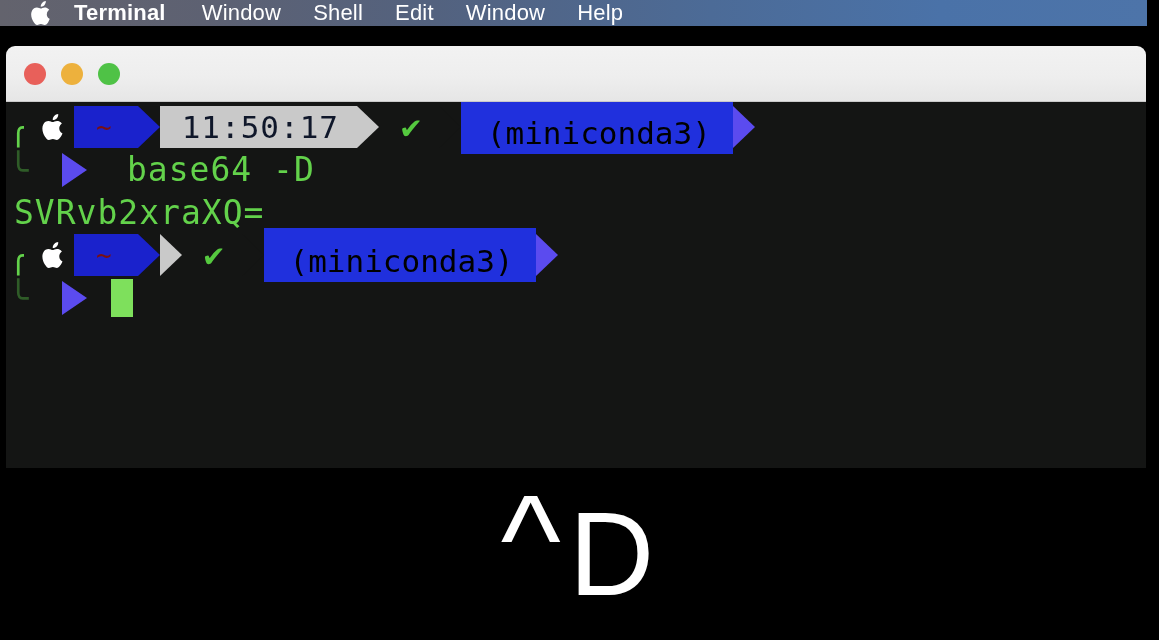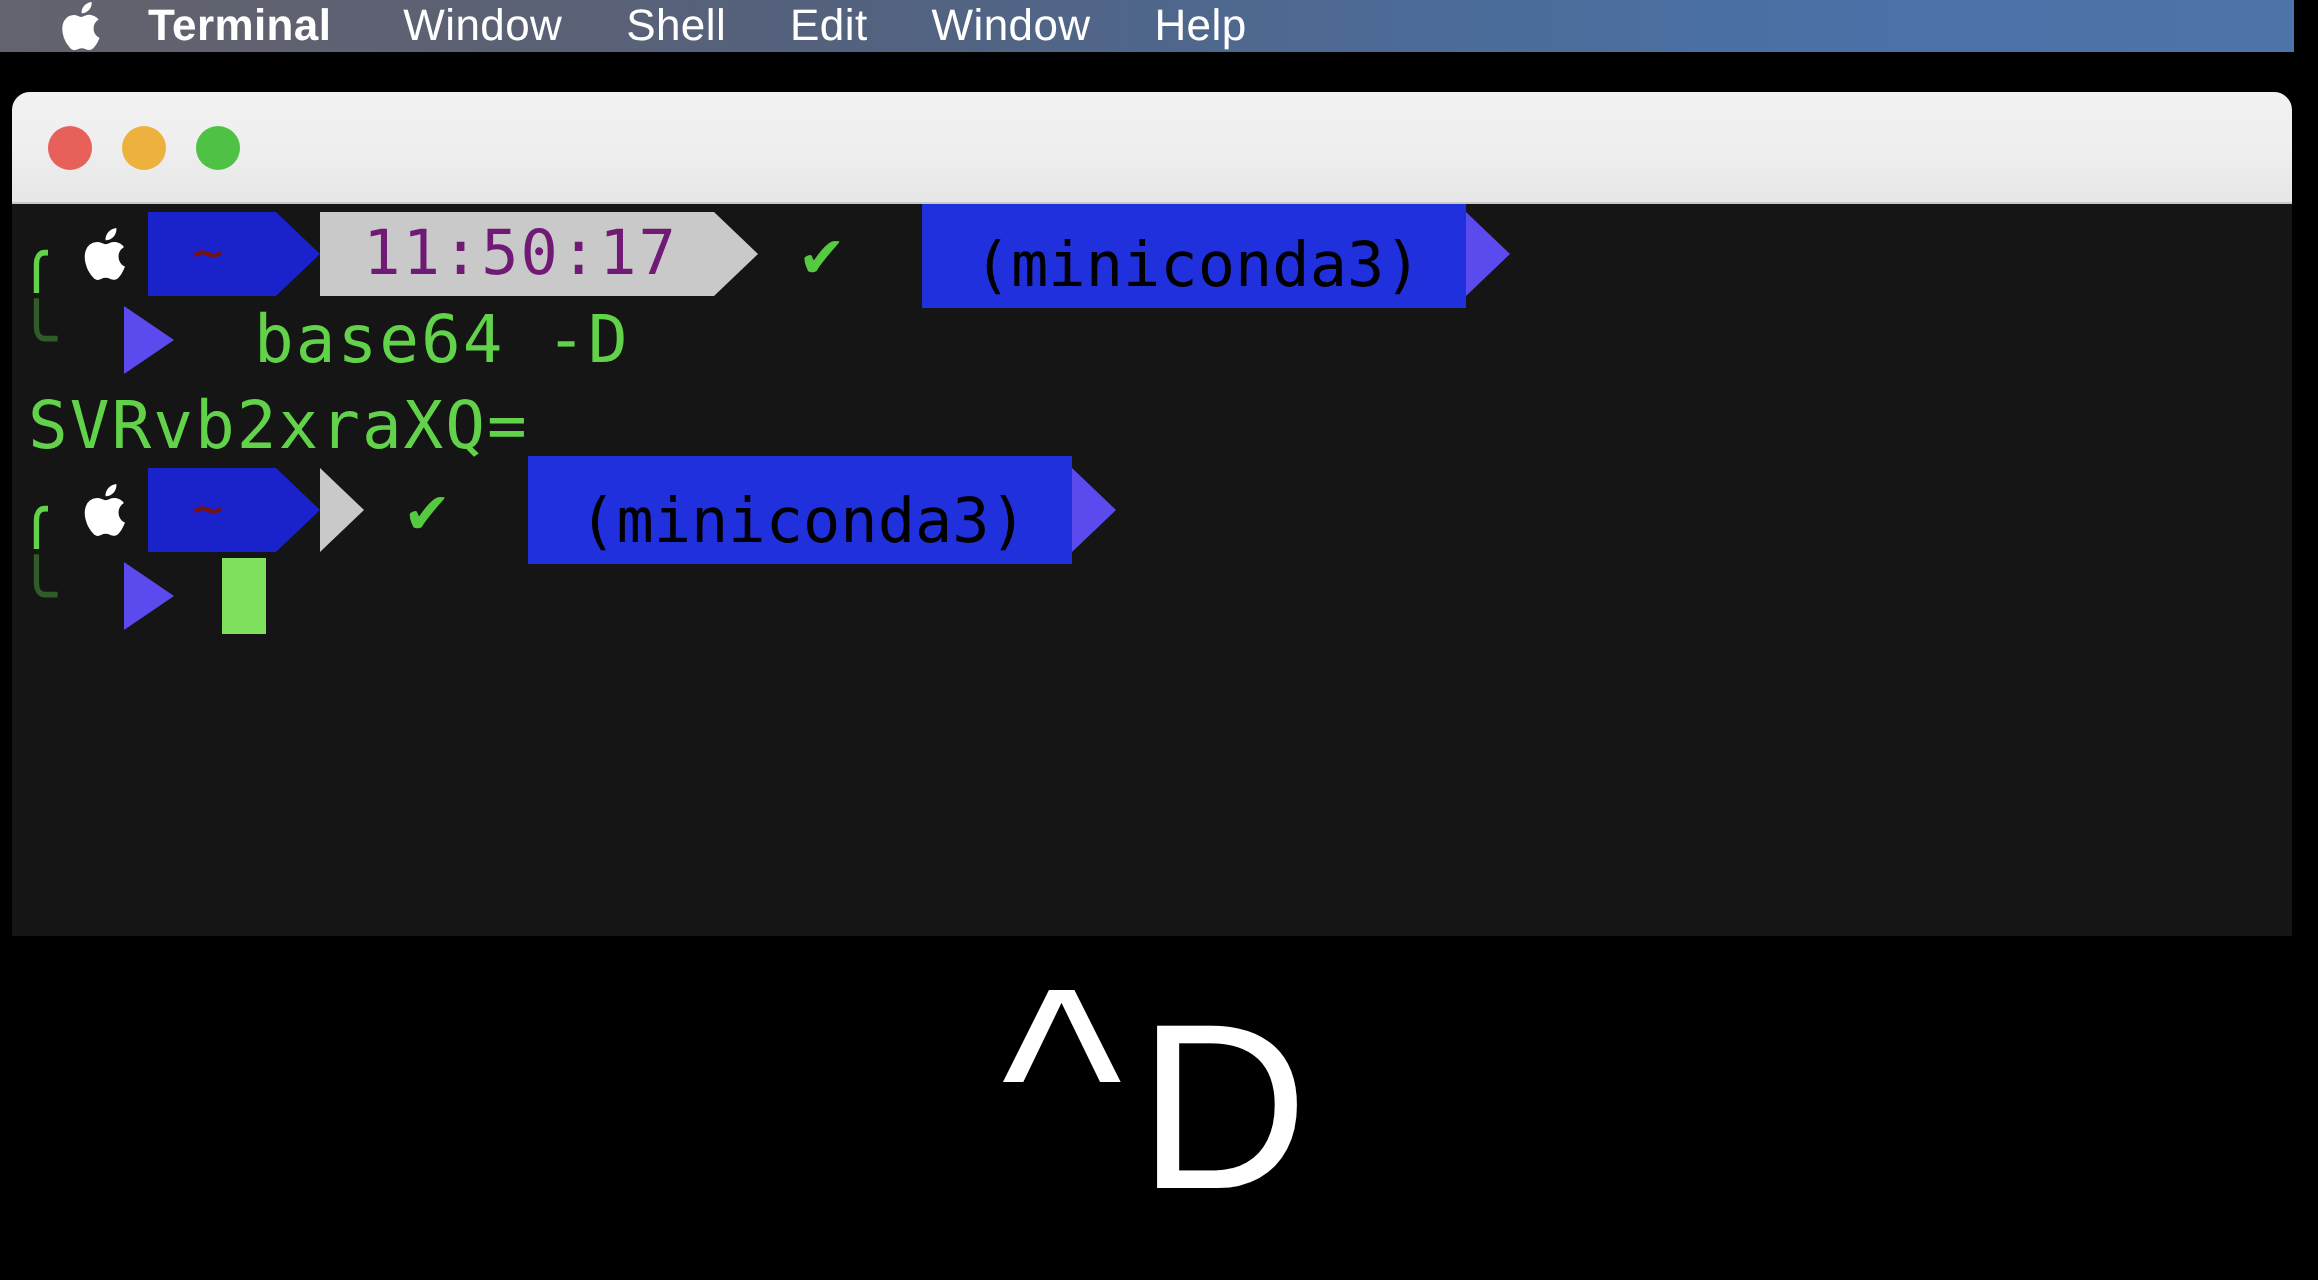--- a/index.html
+++ b/index.html
@@ -138,21 +138,21 @@
     line-height: 42px;
   }
   .pl-arrow {
     width: 0; height: 0;
     border-top: 21px solid transparent;
     border-bottom: 21px solid transparent;
   }
 
   .seg-apple   { background: #141514; color: #ffffff; padding: 0 10px 0 18px; }
   .seg-tilde   { background: #1a22cc; color: #7a1010; padding: 0 26px 0 22px; font-size: 26px; }
-  .seg-time    { background: #c9c9c9; color: #701a75; padding: 0 18px 0 22px; letter-spacing: 1px; }
+  .seg-time    { background: #c9c9c9; color: #0f172a; padding: 0 18px 0 22px; letter-spacing: 1px; }
   .seg-check   { background: #141514; color: #55c93f; padding: 0 18px 0 22px; font-size: 33px; }
   .seg-conda   { background: #2030dd; color: #000000; padding: 12px 22px 0 26px; }
 
   .arr-blue-to-gray  { border-left: 22px solid #1a22cc; }
   .arr-gray-to-dark  { border-left: 22px solid #c9c9c9; }
   .arr-dark-to-blue  { border-left: 22px solid #141514; }
   .arr-blue-to-dark  { border-left: 22px solid #5b4bef; }
 
   
   .row2 { display: flex; align-items: center; height: 44px; }

